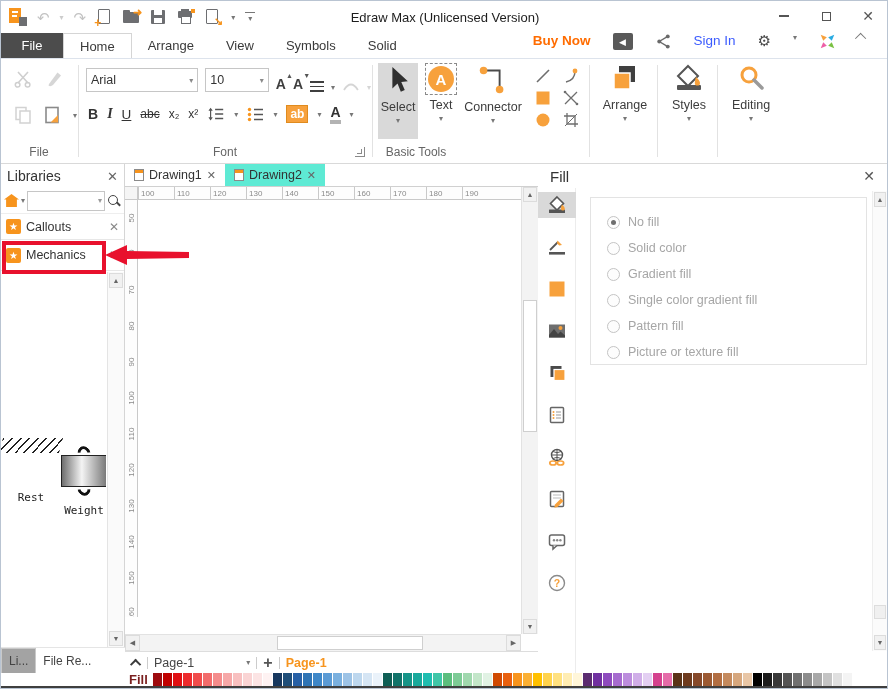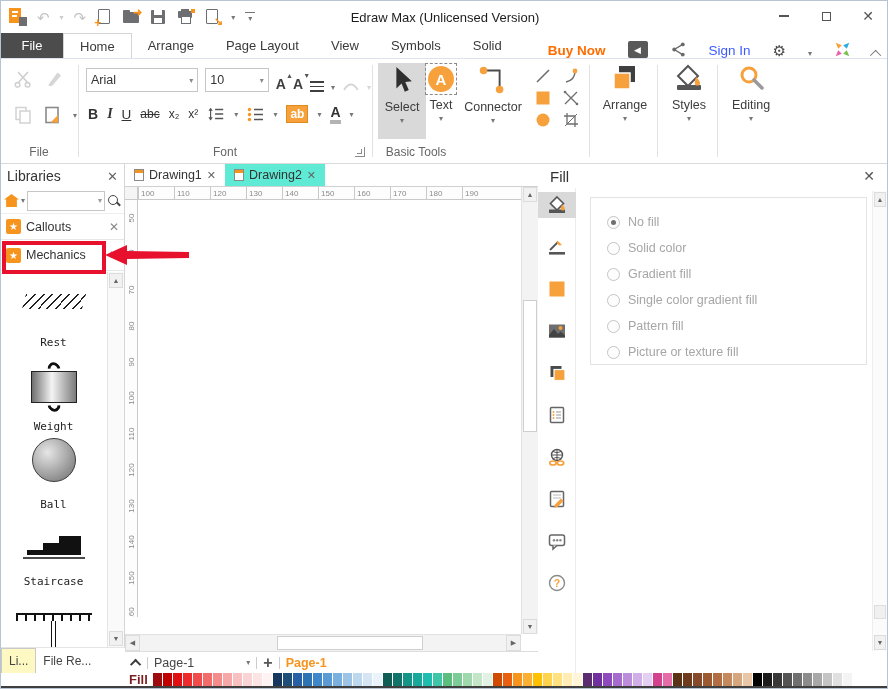--- a/index.html
+++ b/index.html
@@ -36,21 +36,21 @@
   .wbtn { width:42px; height:30px; display:flex; align-items:center; justify-content:center; color:#555; }
   .minbar { width:10px; height:2px; background:#555; }
   .maxbox { width:9px; height:9px; border:1.5px solid #555; }
   .closex { font-size:14px; line-height:1; }
 
   
   .menurow { position:absolute; left:0; top:32px; width:888px; height:26px; background:#fff; border-bottom:1px solid #dde3ec; display:flex; align-items:stretch; }
   .mtab { padding:0 16px; display:flex; align-items:center; font-size:13px; color:#3a3a3a; }
   .mtab.file { background:#4c4c4c; color:#fff; width:62px; justify-content:center; padding:0; }
   .mtab.active { background:#fff; border:1px solid #d5d5d5; border-bottom:none; }
-  .menu-right { margin-left:auto; display:flex; align-items:flex-end; gap:22px; padding-right:8px; }
+  .menu-right { margin-left:auto; display:flex; align-items:flex-start; gap:22px; padding-right:23px; }
   .buy { color:#ff6c00; font-weight:bold; font-size:13.5px; }
   .present { width:20px; height:17px; background:#595959; border-radius:2px; display:flex; align-items:center; justify-content:center; color:#fff; font-size:9px; }
   .signin { color:#3b5bfe; font-size:13.5px; }
   .gear { font-size:15px; color:#4a4a4a; line-height:1; }
   .chev-up { width:8px; height:8px; border-left:1.6px solid #777; border-top:1.6px solid #777; transform:rotate(45deg) translateY(2px); }
 
   
   .ribbon { position:absolute; left:0; top:58px; width:888px; height:105px; background:#fff; border-bottom:1px solid #d9d9d9; }
   .rgroup { position:absolute; top:0; height:104px; }
   .rgroup .glabel { position:absolute; bottom:4px; left:0; right:0; text-align:center; font-size:12px; color:#666; }
@@ -86,37 +86,37 @@
   .home { width:15px; height:13px; background:#f7941d; clip-path:polygon(50% 0,100% 42%,86% 42%,86% 100%,14% 100%,14% 42%,0 42%); }
   .sinput { flex:1; height:20px; border:1px solid #c6c6c6; background:#fff; display:flex; align-items:center; }
   .sinput .ca { margin-left:auto; font-size:8px; color:#999; padding-right:2px; }
   .mag { position:relative; width:14px; height:14px; }
   .mag:before { content:""; position:absolute; left:1px; top:1px; width:8px; height:8px; border:1.8px solid #444; border-radius:50%; }
   .mag:after { content:""; position:absolute; left:9px; top:9px; width:5px; height:1.8px; background:#444; transform:rotate(45deg); }
   .libitem { height:26px; display:flex; align-items:center; gap:5px; padding:0 5px; border-bottom:1px solid #e7e7e7; font-size:12.5px; color:#333; background:#fff; }
   .libitem.tall { height:31px; }
   .libicon { width:15px; height:15px; background:#f7941d; border-radius:2px; color:#fff; font-size:10px; display:flex; align-items:center; justify-content:center; }
   .libitem .x { margin-left:auto; color:#888; font-size:12px; }
-  .shapelist { position:absolute; left:0; top:108px; width:105px; bottom:26px; overflow:hidden; display:flex; flex-direction:column; align-items:center; padding-top:14px; }
+  .shapelist { position:absolute; left:0; top:108px; width:105px; bottom:26px; overflow:hidden; display:flex; flex-direction:row; align-items:center; padding-top:14px; }
   .shapelabel { font-family:"DejaVu Sans Mono", monospace; font-size:11px; color:#222; }
   .hatch { width:60px; height:15px; background:repeating-linear-gradient(125deg, #222 0 1.6px, transparent 1.6px 7px); transform:skewX(-15deg); }
   .weight { display:flex; flex-direction:column; align-items:center; }
   .hook { width:12px; height:13px; border:3px solid #111; border-radius:50%; border-left-color:transparent; border-bottom-color:transparent; }
   .hook.top { transform:rotate(-50deg); margin-bottom:-4px; }
   .hook.bot { transform:rotate(130deg); margin-top:-4px; }
   .wbody { width:46px; height:32px; border:1px solid #222; background:linear-gradient(90deg,#6e6e6e,#f4f4f4 45%,#7a7a7a); }
   .ball { width:44px; height:44px; border-radius:50%; border:1px solid #3c3c3c; background:radial-gradient(circle at 35% 32%, #e6e6e6, #8a8a8a 75%); }
   .beam { width:76px; display:flex; flex-direction:column; align-items:center; }
   .beam .bar { width:76px; border-top:2px solid #111; height:8px; background:repeating-linear-gradient(90deg,#111 0 2px, transparent 2px 9px); }
   .beam .post { width:5px; height:26px; border-left:1.5px solid #111; border-right:1.5px solid #111; }
   .lscroll { position:absolute; right:0; top:108px; bottom:26px; width:17px; background:#fafafa; border-left:1px solid #e4e4e4; }
   .sbtn { position:absolute; left:1px; right:1px; height:15px; background:#f1f1f1; border:1px solid #dcdcdc; color:#666; font-size:7px; display:flex; align-items:center; justify-content:center; }
   .lp-tabs { position:absolute; left:0; bottom:0; width:124px; height:26px; background:#fff; display:flex; align-items:stretch; z-index:5; border-top:1px solid #e5e5e5; }
   .lptab { display:flex; align-items:center; padding:0 7px; font-size:12px; color:#444; }
-  .lptab.active { border:1px solid #c9c9c9; border-bottom:none; background:#fef9c3; }
+  .lptab.active { border:1px solid #c9c9c9; border-bottom:none; background:#a3a3a3; }
 
   
   .canvascol { position:absolute; left:124px; top:163px; width:413px; height:509px; background:#fff; }
   .dtabs { height:23px; display:flex; border-bottom:1px solid #d0d0d0; }
   .dtab { display:flex; align-items:center; gap:5px; padding:0 9px; font-size:12.5px; color:#333; }
   .dtab.active { background:#5eead4; }
   .dicon { width:10px; height:12px; border:1px solid #8a8a8a; background:#fff; position:relative; }
   .dicon:before { content:""; position:absolute; left:0; right:0; top:0; height:3px; background:#f7941d; }
   .dtab .x { color:#666; font-size:11px; }
   .hruler { position:absolute; left:13px; top:23px; right:17px; height:13px; border-bottom:1px solid #c9c9c9; background:#fdfdfd; display:flex; overflow:hidden; }
@@ -208,21 +208,20 @@
           <span class="maxbox"></span>
         </span>
       <span class="wbtn closex">✕</span>
     </div>
   </div>
 
   <div class="menurow">
     <span class="mtab file">File</span>
     <span class="mtab active">Home</span>
     <span class="mtab">Arrange</span>
-    <span class="mtab">Page Layout</span>
     <span class="mtab">View</span>
     <span class="mtab">Symbols</span>
     <span class="mtab">Solid</span>
     <div class="menu-right">
       <span class="buy">Buy Now</span>
       <span class="present">◀</span>
       <svg width="17" height="17" viewBox="0 0 20 20">
           <circle cx="15" cy="4" r="2.3" fill="#6a6a6a"></circle>
           <circle cx="5" cy="10" r="2.3" fill="#6a6a6a"></circle>
           <circle cx="15" cy="16" r="2.3" fill="#6a6a6a"></circle>
@@ -319,21 +318,21 @@
           <span class="darrow">▾</span>
         <span class="fbtn fc">A</span>
           <span class="darrow">▾</span>
       </div>
       <div class="glabel">Font</div>
       <span class="launcher" style="right:6px;bottom:6px;"></span>
     </div>
     <span class="gsep" style="left:371px;"></span>
 
     <div class="rgroup" style="left:372px;width:516px;">
-      <div class="bigbtn sel" style="left:5px;width:48px;">
+      <div class="bigbtn sel" style="left:5px;width:40px;">
         <svg width="30" height="34" viewBox="0 0 32 34">
             <path d="M10 3 L10 26 L15.5 20.8 L19 29.5 L23.2 27.6 L19.5 19 L26.5 18.4 Z" fill="#2f2f2f"></path>
           </svg>
         <span class="blabel">Select</span>
         <span class="barrow">▾</span>
       </div>
       <div class="bigbtn" style="left:49px;width:38px;">
         <span style="width:32px;height:32px;border:1px dashed #8a8a8a;display:flex;align-items:center;justify-content:center;">
           <span style="width:26px;height:26px;border-radius:50%;background:#f7a13c;color:#fff;font-weight:bold;font-size:15px;display:flex;align-items:center;justify-content:center;">A</span>
         </span>

